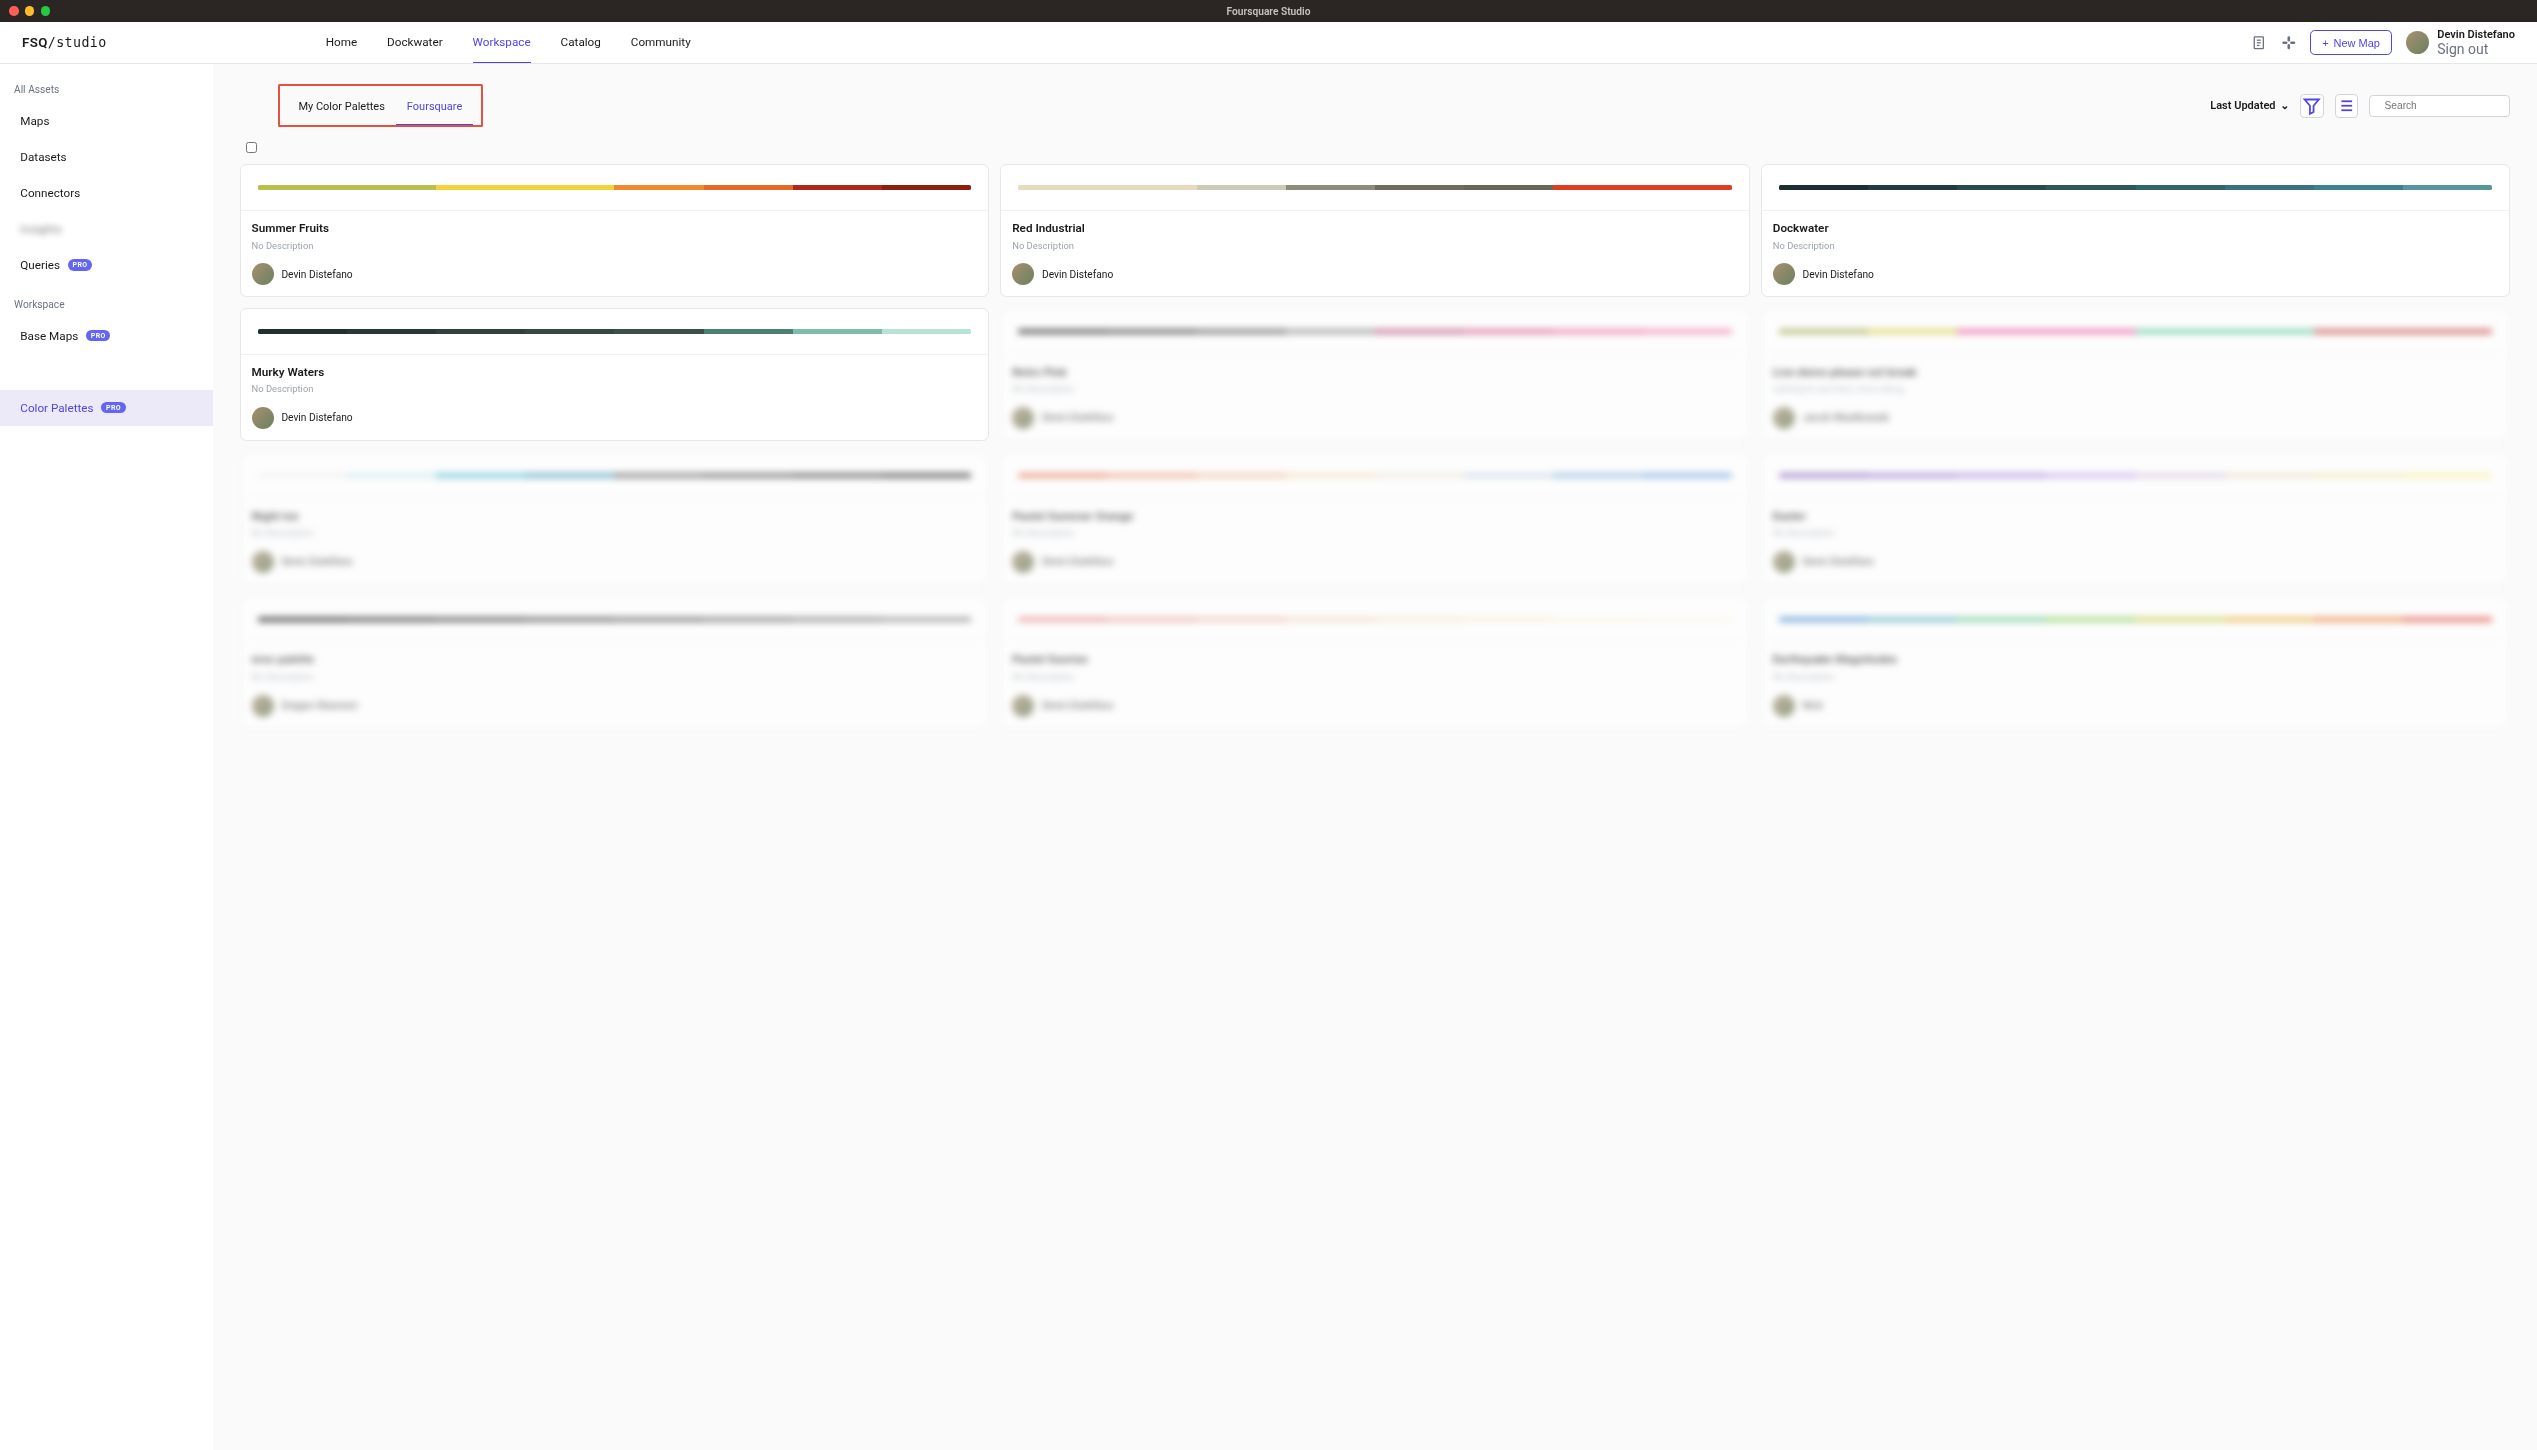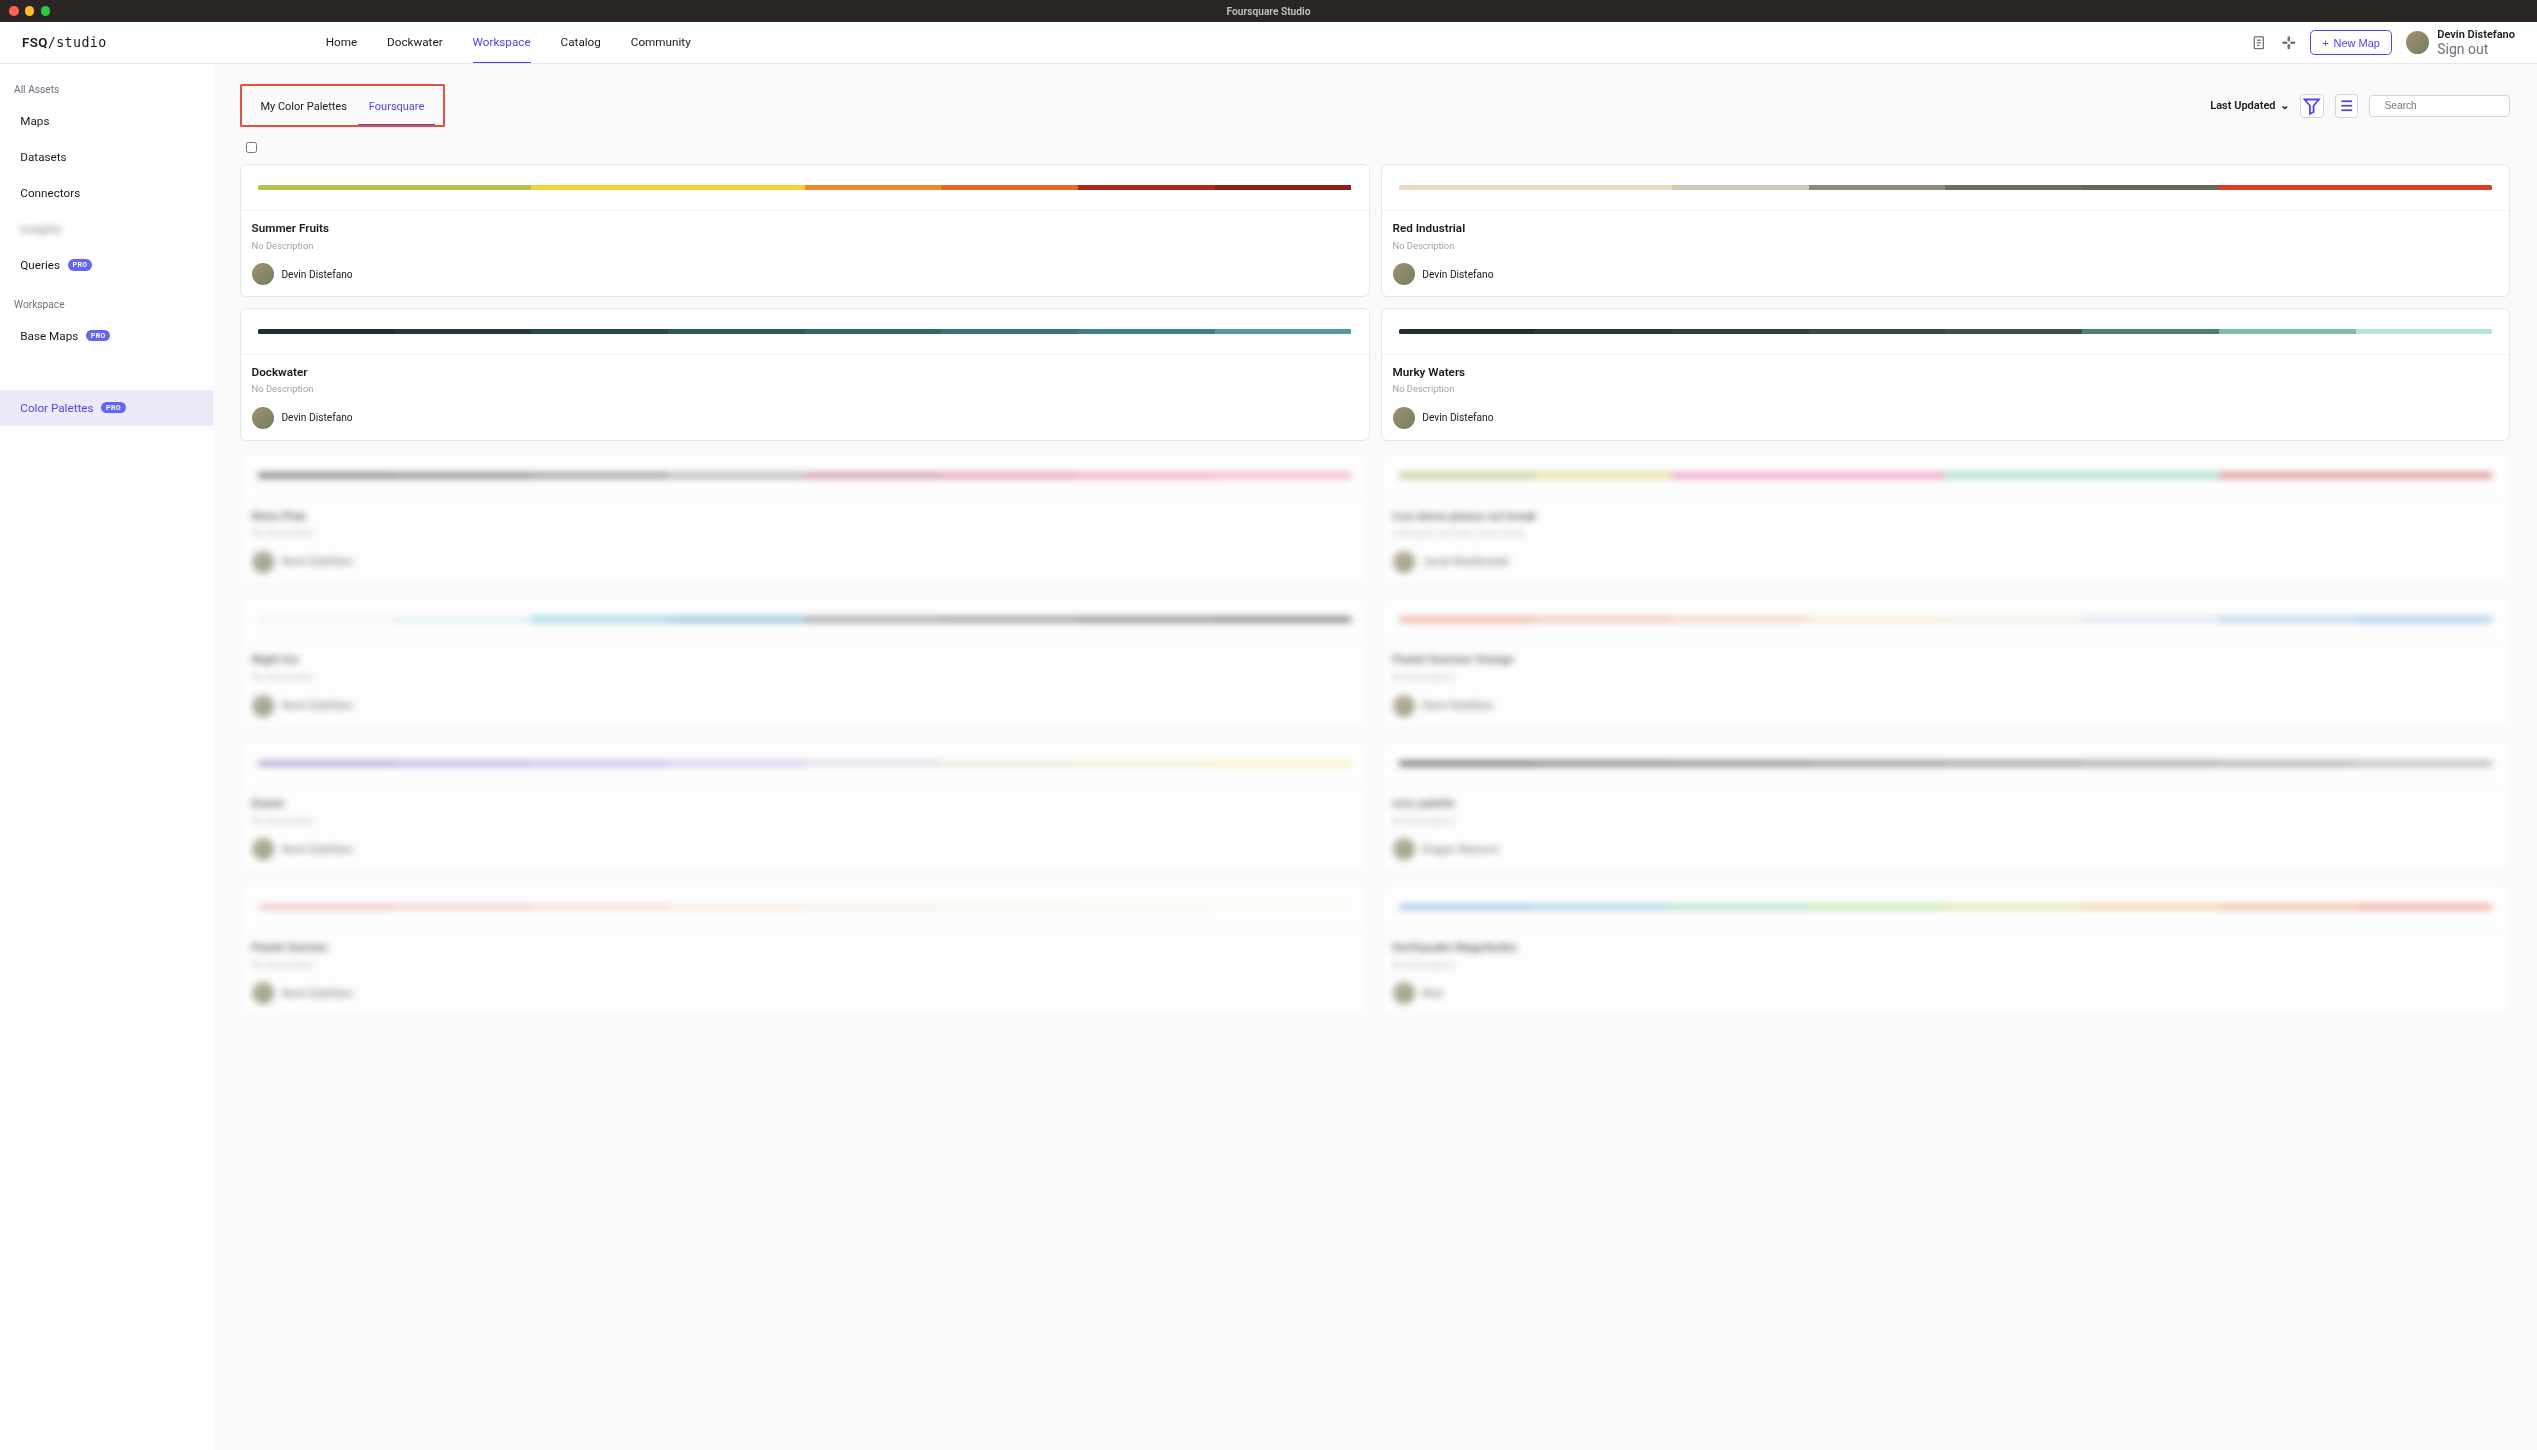--- a/index.html
+++ b/index.html
@@ -33,34 +33,34 @@
 .wrap { display: flex; }
 .sidebar { width: 213px; padding: 15.6px 0; background: #fff; }
 .side-h { font-size: 10.2px; color: #6b7280; padding: 4.7px 14px 7.8px; }
 .side-item { font-size: 11.7px; padding: 11px 20.3px; cursor: pointer; display: flex; align-items: center; gap: 7.8px; }
 .side-item.blur { filter: blur(3.1px); opacity: 0.6; }
 .side-item.active { background: #eceaf9; color: #4f46e5; margin-top: 36px; }
 .pro { background: #6366f1; color: #fff; font-size: 7px; font-weight: 700; padding: 1.6px 4.7px; border-radius: 7.8px; letter-spacing: 0.4px; }
 
 .main { flex: 1; background: #fafafa; padding: 20.3px 26.6px; min-height: calc(100vh - 64px); }
 .toolbar { display: flex; align-items: center; gap: 11px; }
-.tabs-outline { border: 2.3px solid #e35141; padding: 6.3px 7.8px 0; border-radius: 1.6px; }
+.tabs-outline { border: 2.3px solid #e35141; padding: 6.3px 7.8px 0; border-radius: 1.6px; margin-left: 38px; }
 .tabs { display: flex; }
 .tab { font-size: 11px; padding: 7.8px 11px 11px; cursor: pointer; border-bottom: 1.6px solid transparent; }
 .tab.active { color: #4f46e5; border-bottom-color: #4f46e5; }
 .spacer { flex: 1; }
 .sort { font-size: 11px; font-weight: 600; cursor: pointer; display: flex; align-items: center; gap: 4.7px; }
 .iconbtn { width: 23.5px; height: 23.5px; border: 0.8px solid #d1d5db; border-radius: 3.9px; background: #fff; cursor: pointer; display: flex; align-items: center; justify-content: center; color: #4f46e5; }
 .search { display: flex; align-items: center; gap: 6.3px; border: 0.8px solid #d1d5db; border-radius: 3.9px; padding: 4.7px 7.8px; width: 141px; background: #fff; }
 .search input { border: none; outline: none; font-size: 10.2px; flex: 1; background: transparent; }
 
 .selectall { margin: 14px 6.3px 7.8px; }
 .selectall input { width: 11px; height: 11px; }
 
-.grid { display: grid; grid-template-columns: repeat(2, 1fr); gap: 11px; }
+.grid { display: grid; grid-template-columns: repeat(3, 1fr); gap: 11px; }
 .card { border: 0.8px solid #e5e7eb; border-radius: 6.3px; background: #fff; overflow: hidden; cursor: pointer; }
 .card.blur { filter: blur(3.9px); opacity: 0.7; }
 .swatch-row { padding: 20.3px 17px; border-bottom: 0.8px solid #f1f1f1; }
 .swatch { height: 4.7px; width: 100%; border-radius: 1.6px; display: flex; overflow: hidden; }
 .swatch span { flex: 1; }
 .card-body { padding: 9.4px 11px 12.5px; }
 .card-title { font-size: 11.7px; font-weight: 600; margin-bottom: 4.7px; }
 .card-desc { font-size: 9.4px; color: #9ca3af; }
 .card-foot { display: flex; align-items: center; gap: 7.8px; padding: 0 11px 11px; }
 .avs { width: 22px; height: 22px; border-radius: 50%; background: linear-gradient(135deg, #a89070 0%, #6b8060 100%); }

